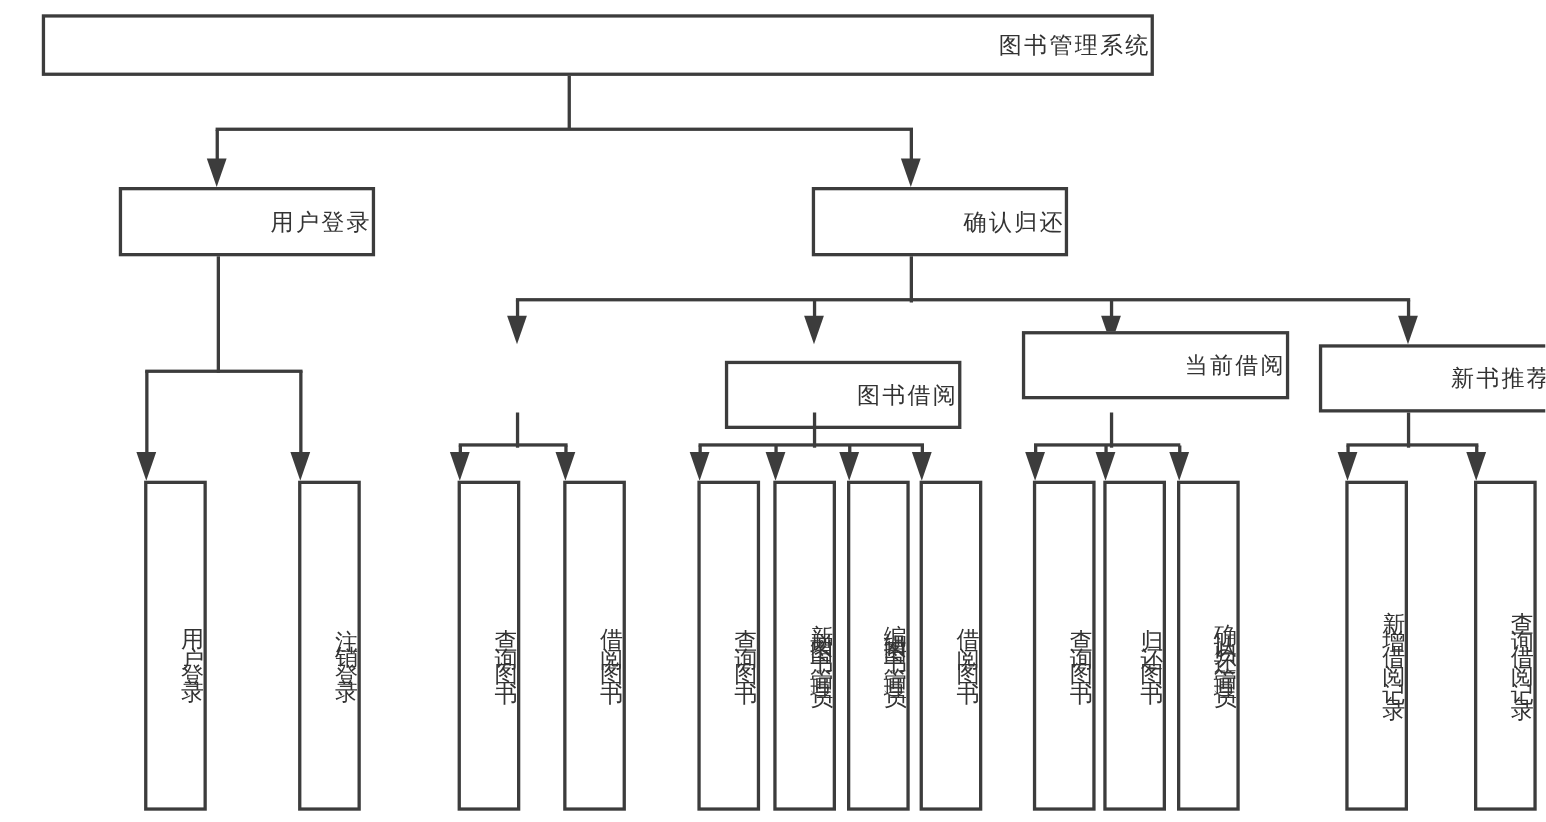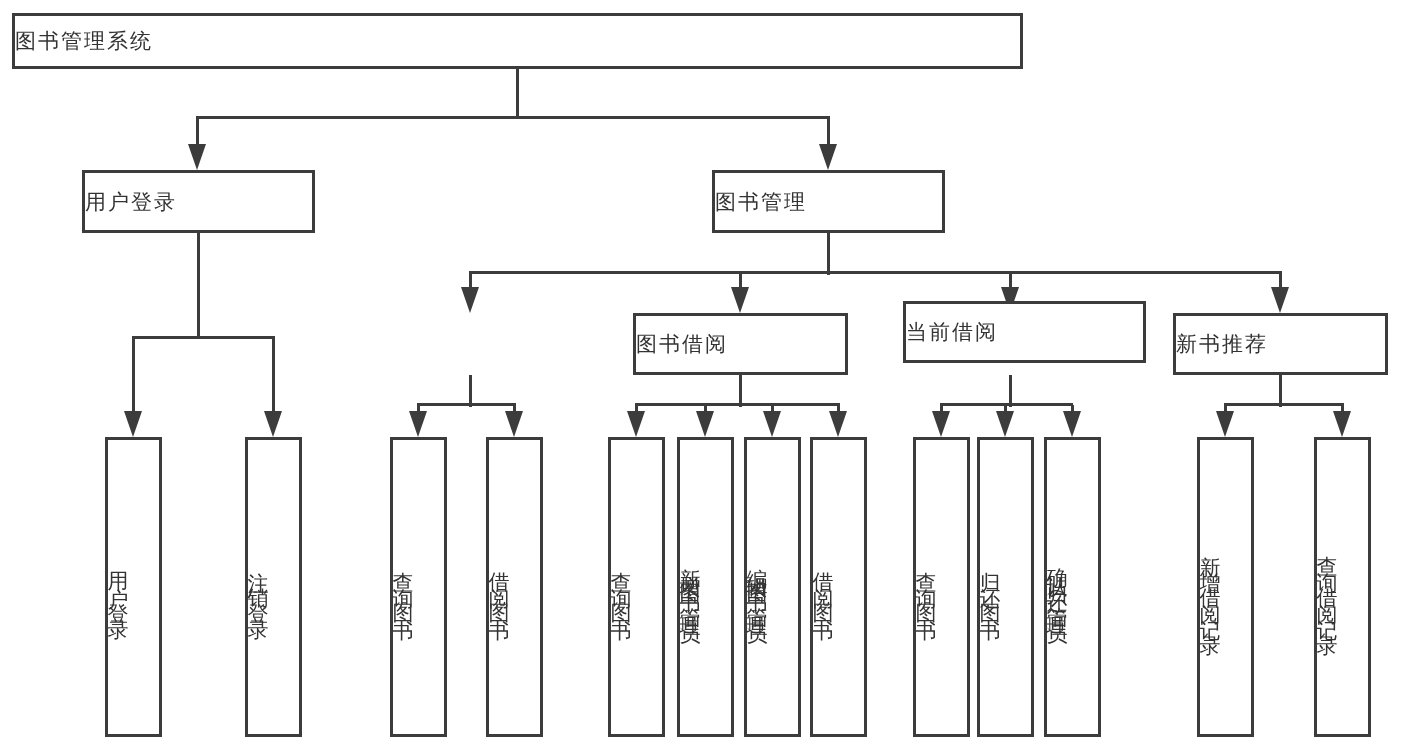--- a/index.html
+++ b/index.html
@@ -5,22 +5,22 @@
   html,body{margin:0;padding:0;background:#fff;}
   .canvas{
     position:relative;width:1405px;height:747px;
     background:var(--background,#ffffff);
     font-family:"Liberation Sans","DejaVu Sans",sans-serif;
     overflow:hidden;
   }
   .node{
     position:absolute;box-sizing:border-box;
     border:3px solid var(--line,#3c3c3c);background:#fff;
-    display:flex;align-items:center;justify-content:flex-start;
-    color:var(--text,#333333);font-size:21px;
+    display:flex;align-items:center;justify-content:flex-end;
+    color:var(--text,#333333);font-size:21px;margin-left:26px;
   }
   .node .lbl{letter-spacing:2px;white-space:nowrap;}
   .leaf .lbl{letter-spacing:normal;}
   .vtext{
     writing-mode:vertical-rl;text-orientation:mixed;
     white-space:nowrap;line-height:1;
   }
   .v{position:absolute;width:3px;background:var(--line,#3c3c3c);}
   .h{position:absolute;height:3px;background:var(--line,#3c3c3c);}
   .arr{
@@ -47,42 +47,42 @@
   <div class="h" style="left:196px;top:116px;width:634px;"></div>
   <div class="v" style="left:196px;top:118px;height:30px;"></div>
   <div class="arr" style="left:188px;top:144px;"></div>
   <div class="v" style="left:827px;top:118px;height:30px;"></div>
   <div class="arr" style="left:819px;top:144px;"></div>
 
   <div class="node" style="left:82px;top:170px;width:233px;height:63px;">
     <span class="lbl">用户登录</span>
   </div>
   <div class="node" style="left:712px;top:170px;width:233px;height:63px;">
-    <span class="lbl">图书管理</span>
+    <span class="lbl">确认归还</span>
   </div>
 
   <div class="v" style="left:197px;top:233px;height:106px;"></div>
   <div class="h" style="left:132px;top:336px;width:143px;"></div>
   <div class="v" style="left:132px;top:337px;height:78px;"></div>
   <div class="arr" style="left:124px;top:411px;"></div>
   <div class="v" style="left:272px;top:337px;height:78px;"></div>
   <div class="arr" style="left:264px;top:411px;"></div>
 
   <div class="v" style="left:827px;top:233px;height:42px;"></div>
   <div class="h" style="left:469px;top:271px;width:813px;"></div>
   <div class="v" style="left:469px;top:273px;height:18px;"></div>
   <div class="arr" style="left:461px;top:287px;"></div>
   <div class="v" style="left:739px;top:273px;height:18px;"></div>
   <div class="arr" style="left:731px;top:287px;"></div>
   <div class="v" style="left:1009px;top:273px;height:18px;"></div>
   <div class="arr" style="left:1001px;top:287px;"></div>
   <div class="v" style="left:1279px;top:273px;height:18px;"></div>
   <div class="arr" style="left:1271px;top:287px;"></div>
 
-  <div class="node" style="left:633px;top:313px;width:215px;height:62px;">
+  <div class="node" style="left:633px;top:328px;width:215px;height:62px;">
     <span class="lbl">图书借阅</span>
   </div>
   <div class="node" style="left:903px;top:301px;width:243px;height:62px;">
     <span class="lbl">当前借阅</span>
   </div>
   <div class="node" style="left:1173px;top:313px;width:215px;height:62px;">
     <span class="lbl">新书推荐</span>
   </div>
 
   <div class="v" style="left:469px;top:375px;height:32px;"></div>

